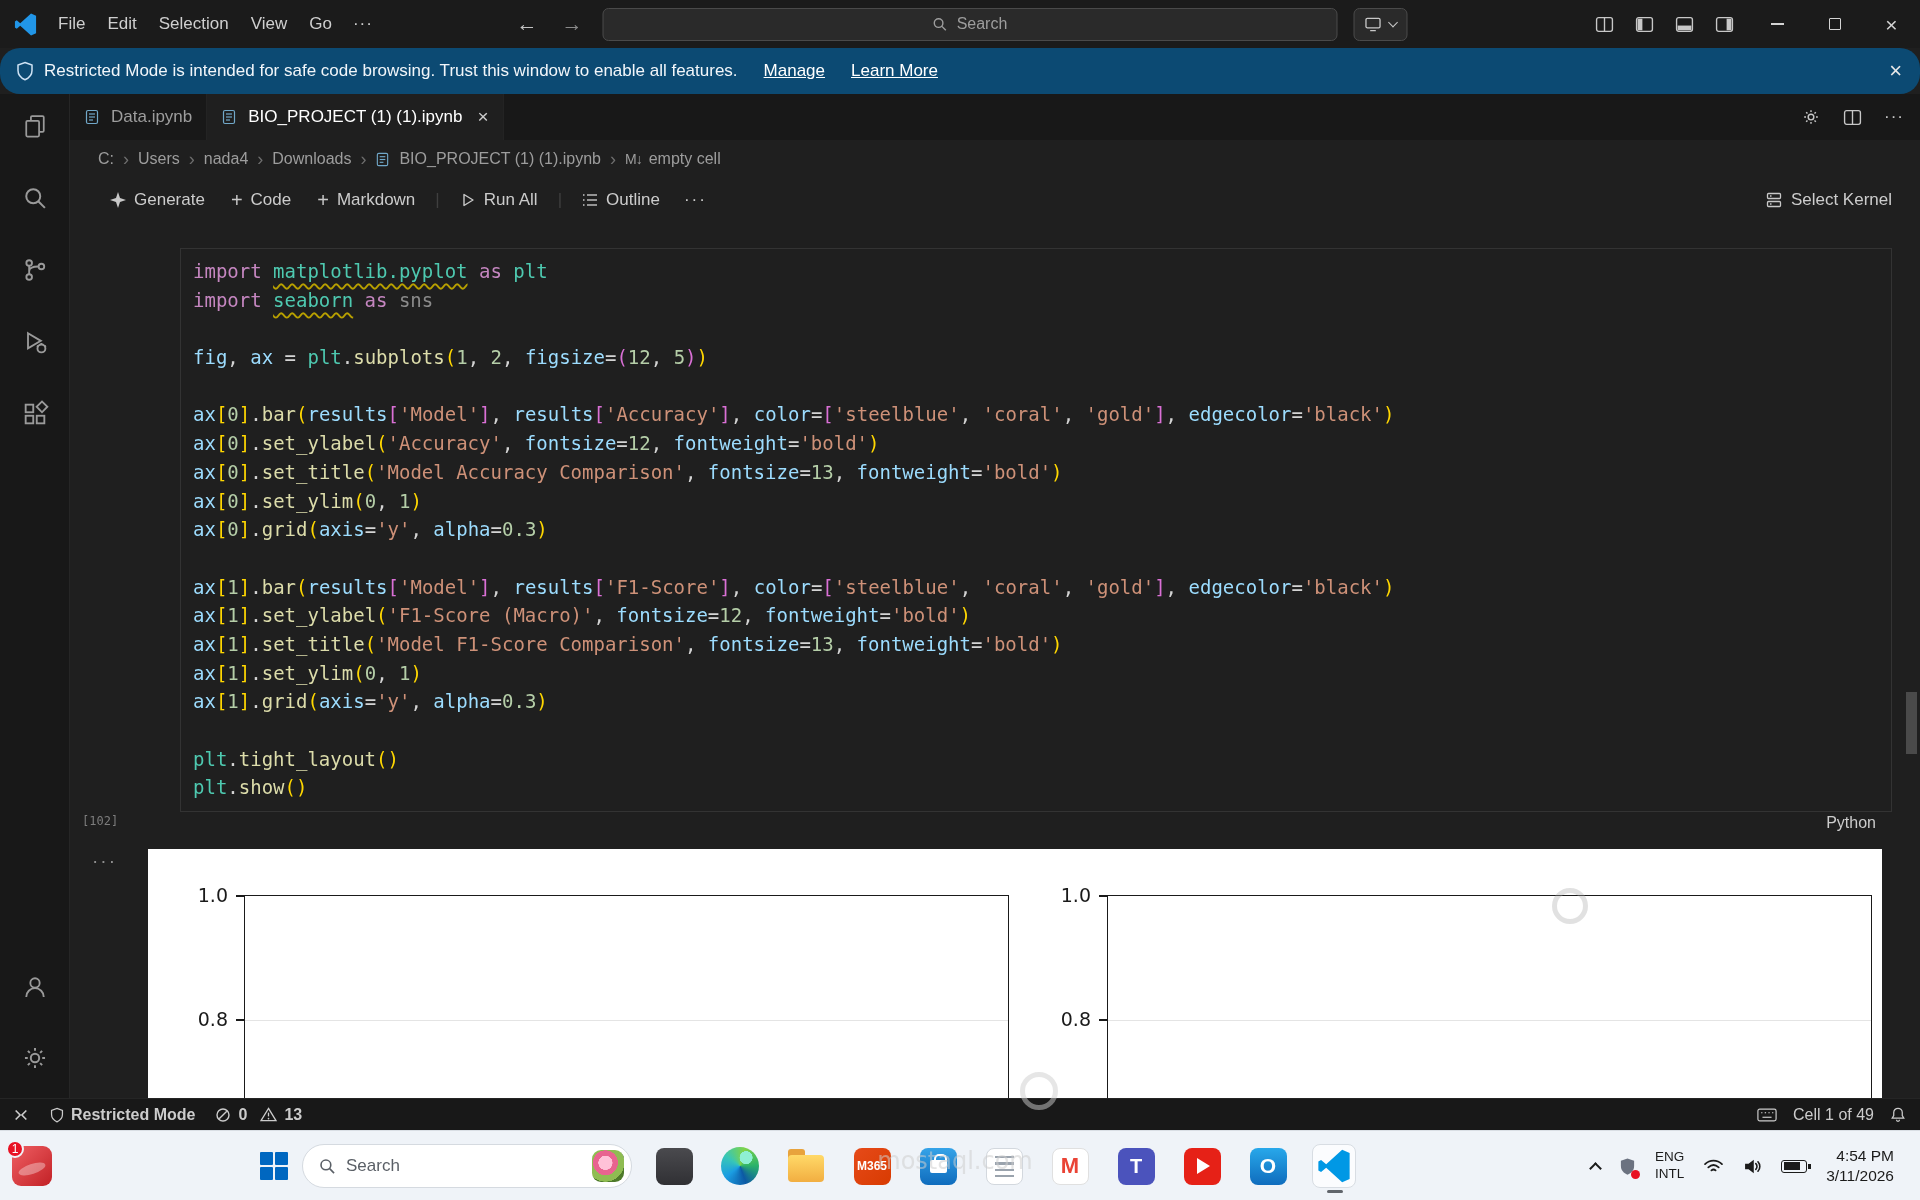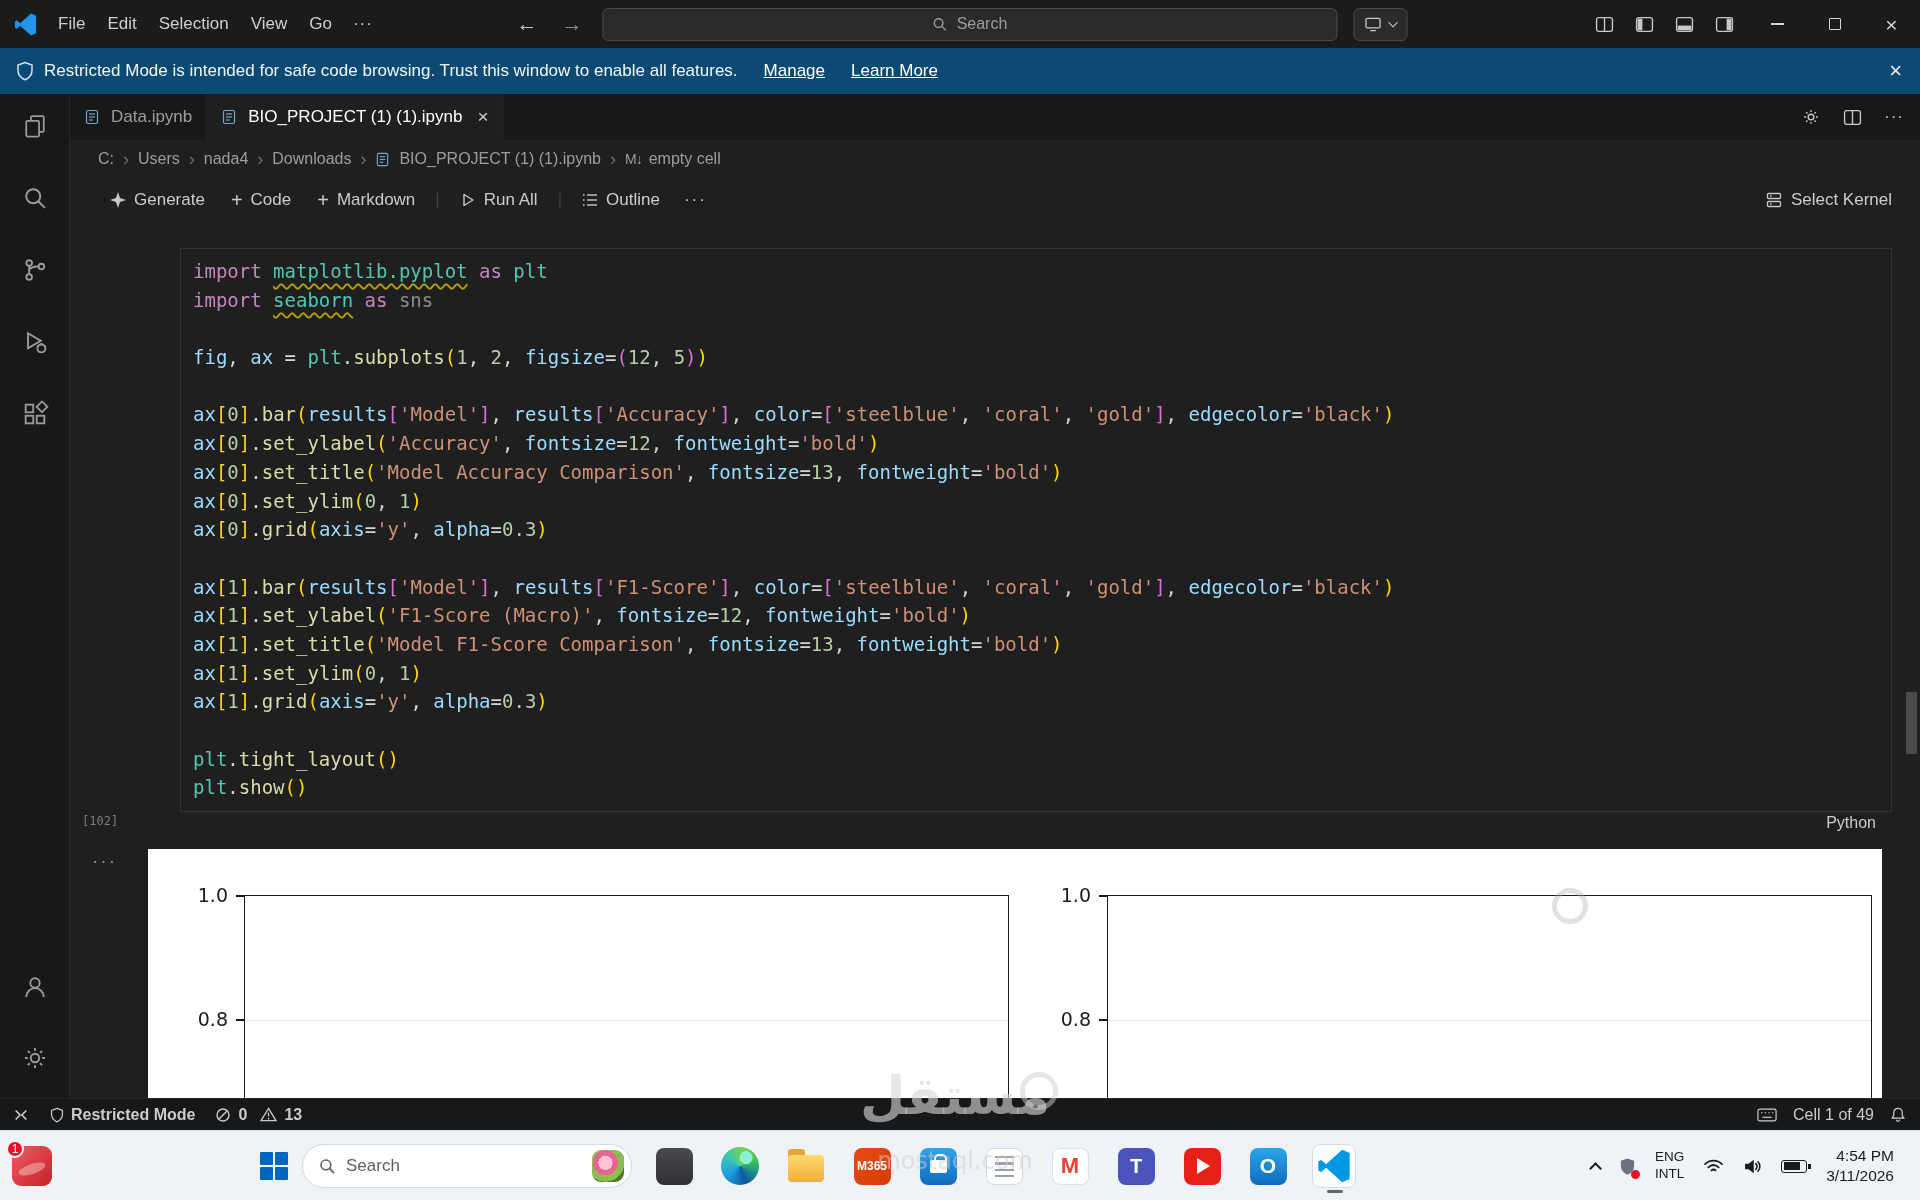--- a/index.html
+++ b/index.html
@@ -24,21 +24,21 @@
                display:flex; align-items:center; gap:8px; }
   .tb-right-icons { position:absolute; right:186px; top:0; height:48px; display:flex; align-items:center; gap:21px; }
   .win-controls { position:absolute; right:0; top:0; display:flex; }
   .win-btn { width:57px; height:48px; display:grid; place-items:center; color:#d4d4d4; }
   .min-bar { width:13px; height:1.6px; background:#d4d4d4; }
   .max-box { width:12px; height:12px; border:1.4px solid #d4d4d4; border-radius:1px; }
   .close-x { font-size:21px; line-height:1; }
 
   
   .banner { position:absolute; top:48px; left:0; width:1920px; height:46px; background:#0c4a73;
-            display:flex; align-items:center; color:#f2f6fa; font-size:17px; z-index:9; }
+            display:flex; align-items:center; color:#f2f6fa; font-size:17px; z-index:9;border-radius:20px; }
   .banner .shield { margin:0 10px 0 16px; display:flex; }
   .banner-link { color:#ffffff; text-decoration:underline; margin-left:26px; cursor:pointer; }
   .banner-close { position:absolute; right:18px; font-size:22px; color:#e8e8e8; }
 
   
   .activitybar { position:absolute; left:0; top:94px; width:70px; height:1004px; background:#181818;
                  border-right:1px solid #262626; z-index:5; }
   .ab-item { position:absolute; left:0; width:70px; height:48px; display:grid; place-items:center; }
 
   
@@ -611,17 +611,16 @@
       <span class="clock">
         <div>4:54 PM</div>
         <div>3/11/2026</div>
       </span>
     </div>
   </div>
 
   <div class="watermark">
     <div class="wm-ring wm-ring-1"></div>
     <div class="wm-ring wm-ring-2"></div>
-    <div class="wm-title">مستقل</div>
     <div class="wm-site">mostaql.com</div>
   </div>
 
 </div>
 
 </body></html>

